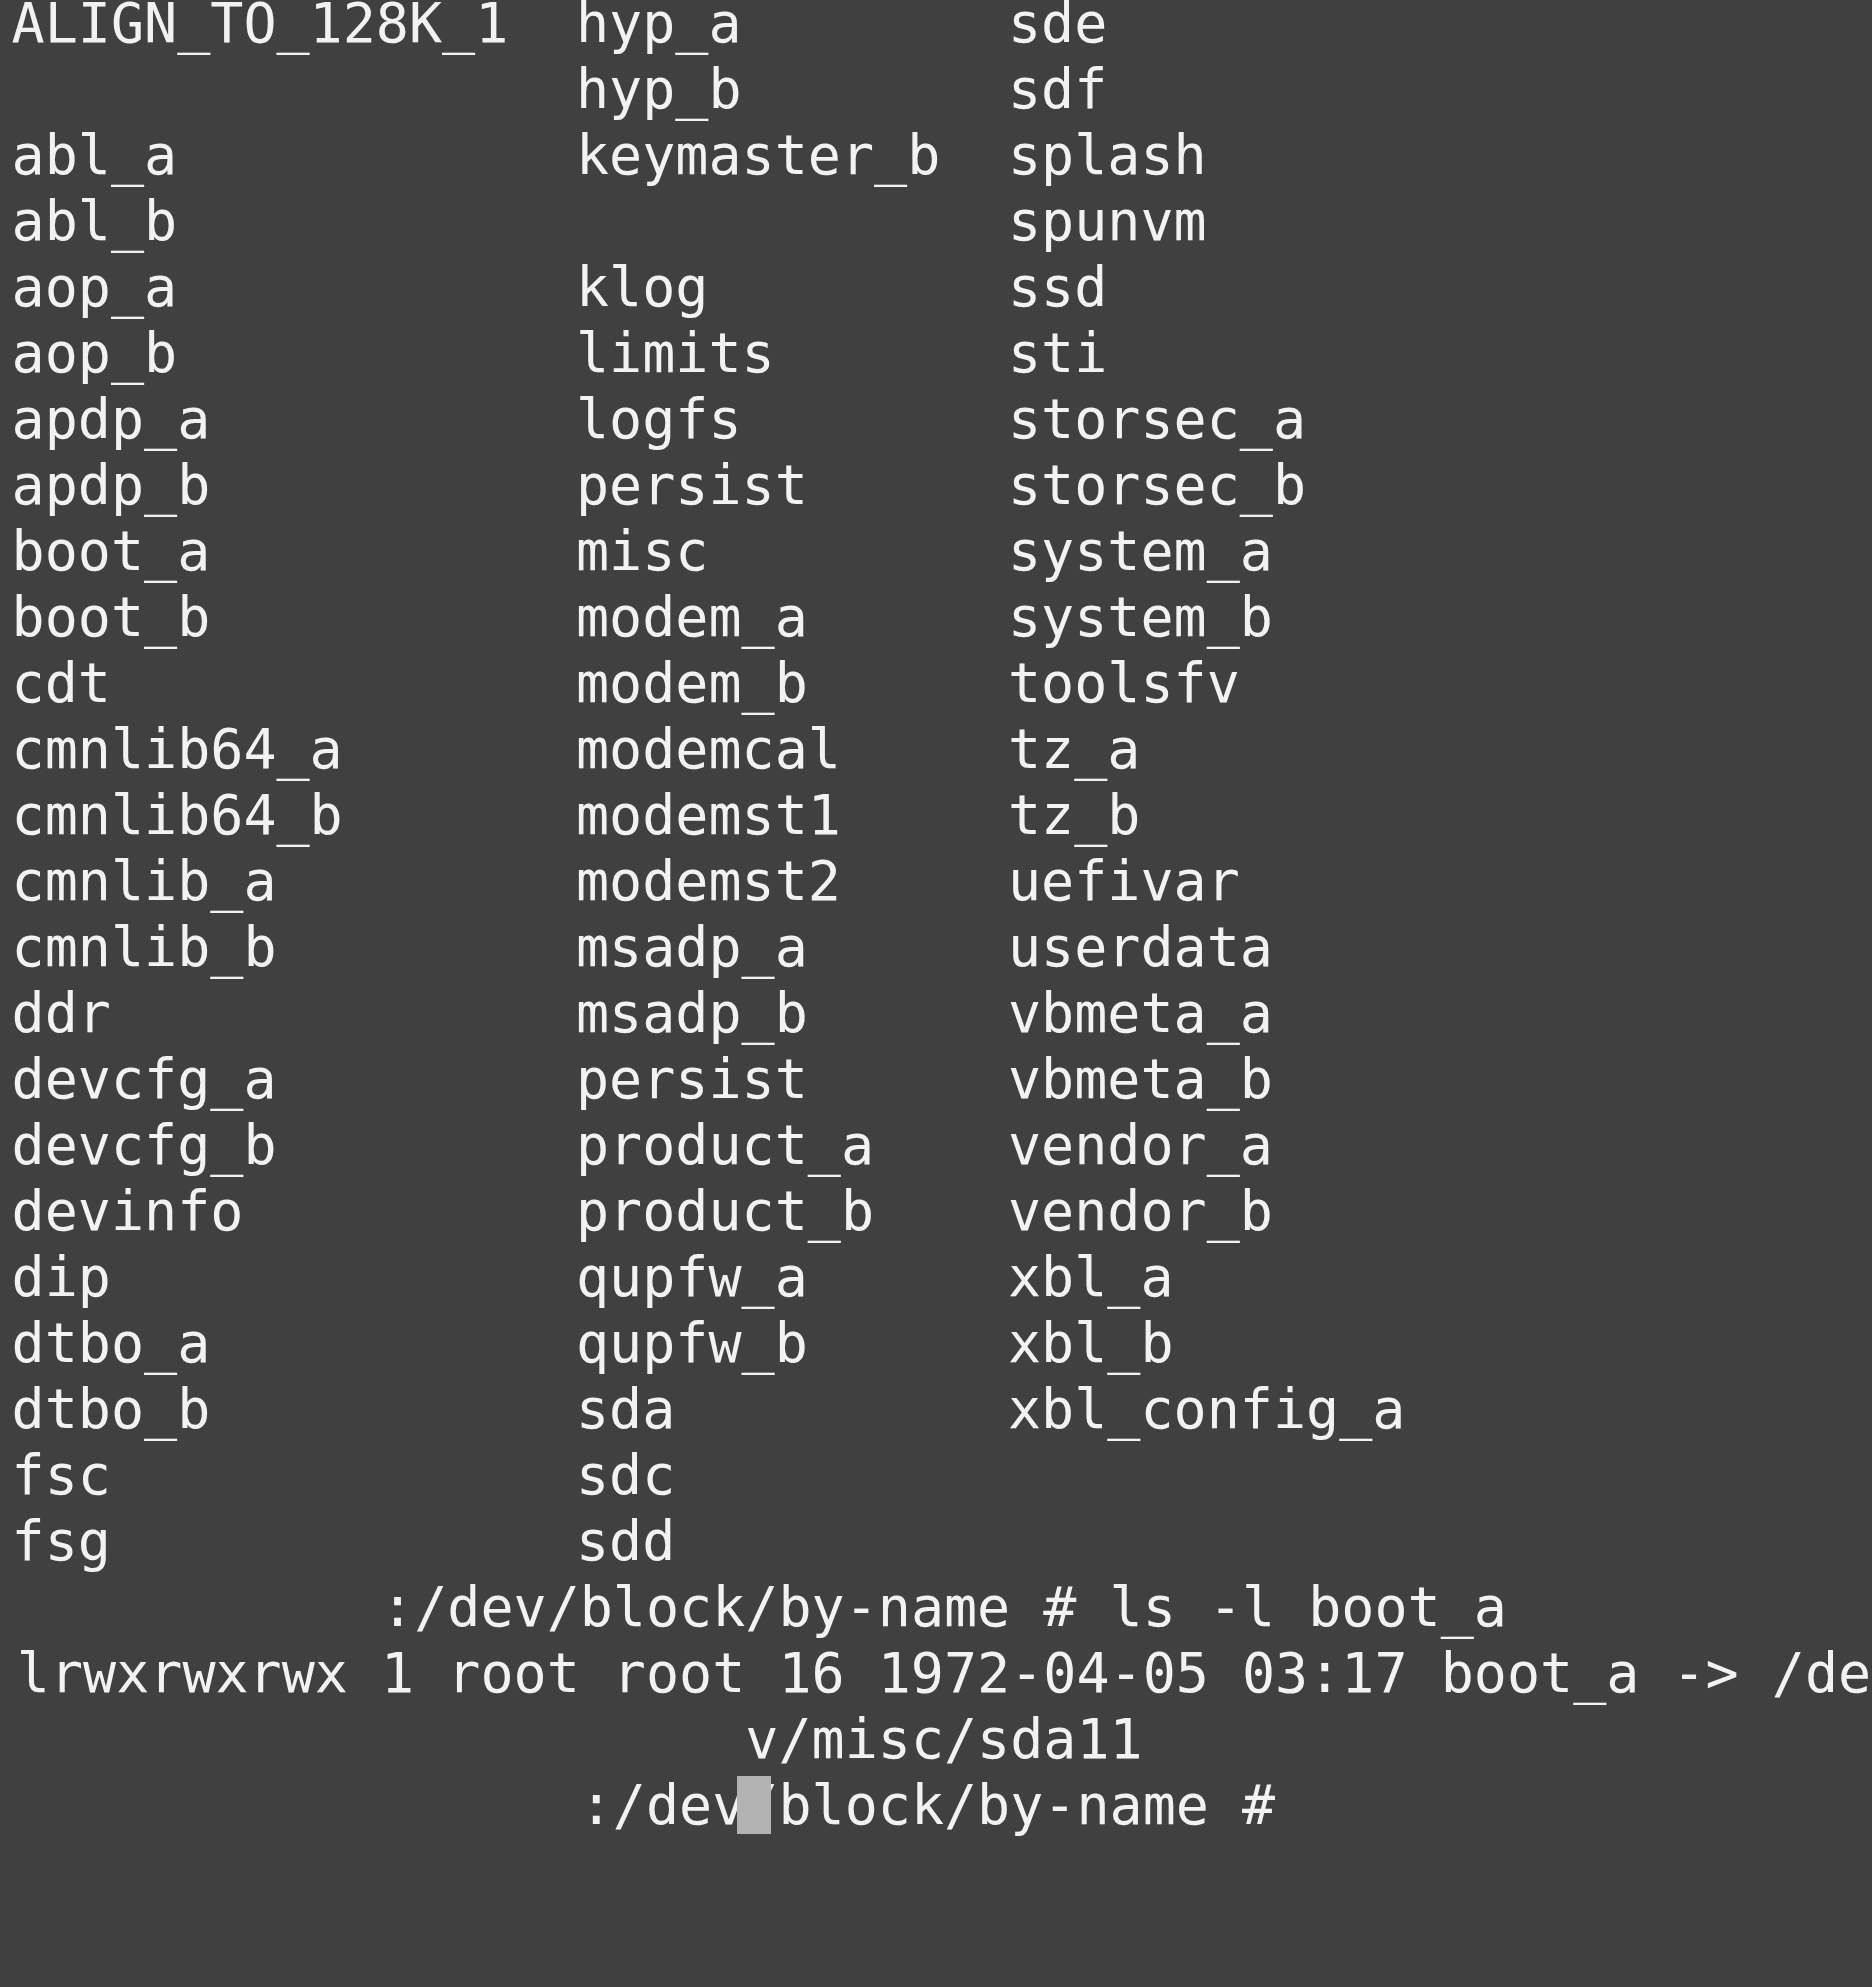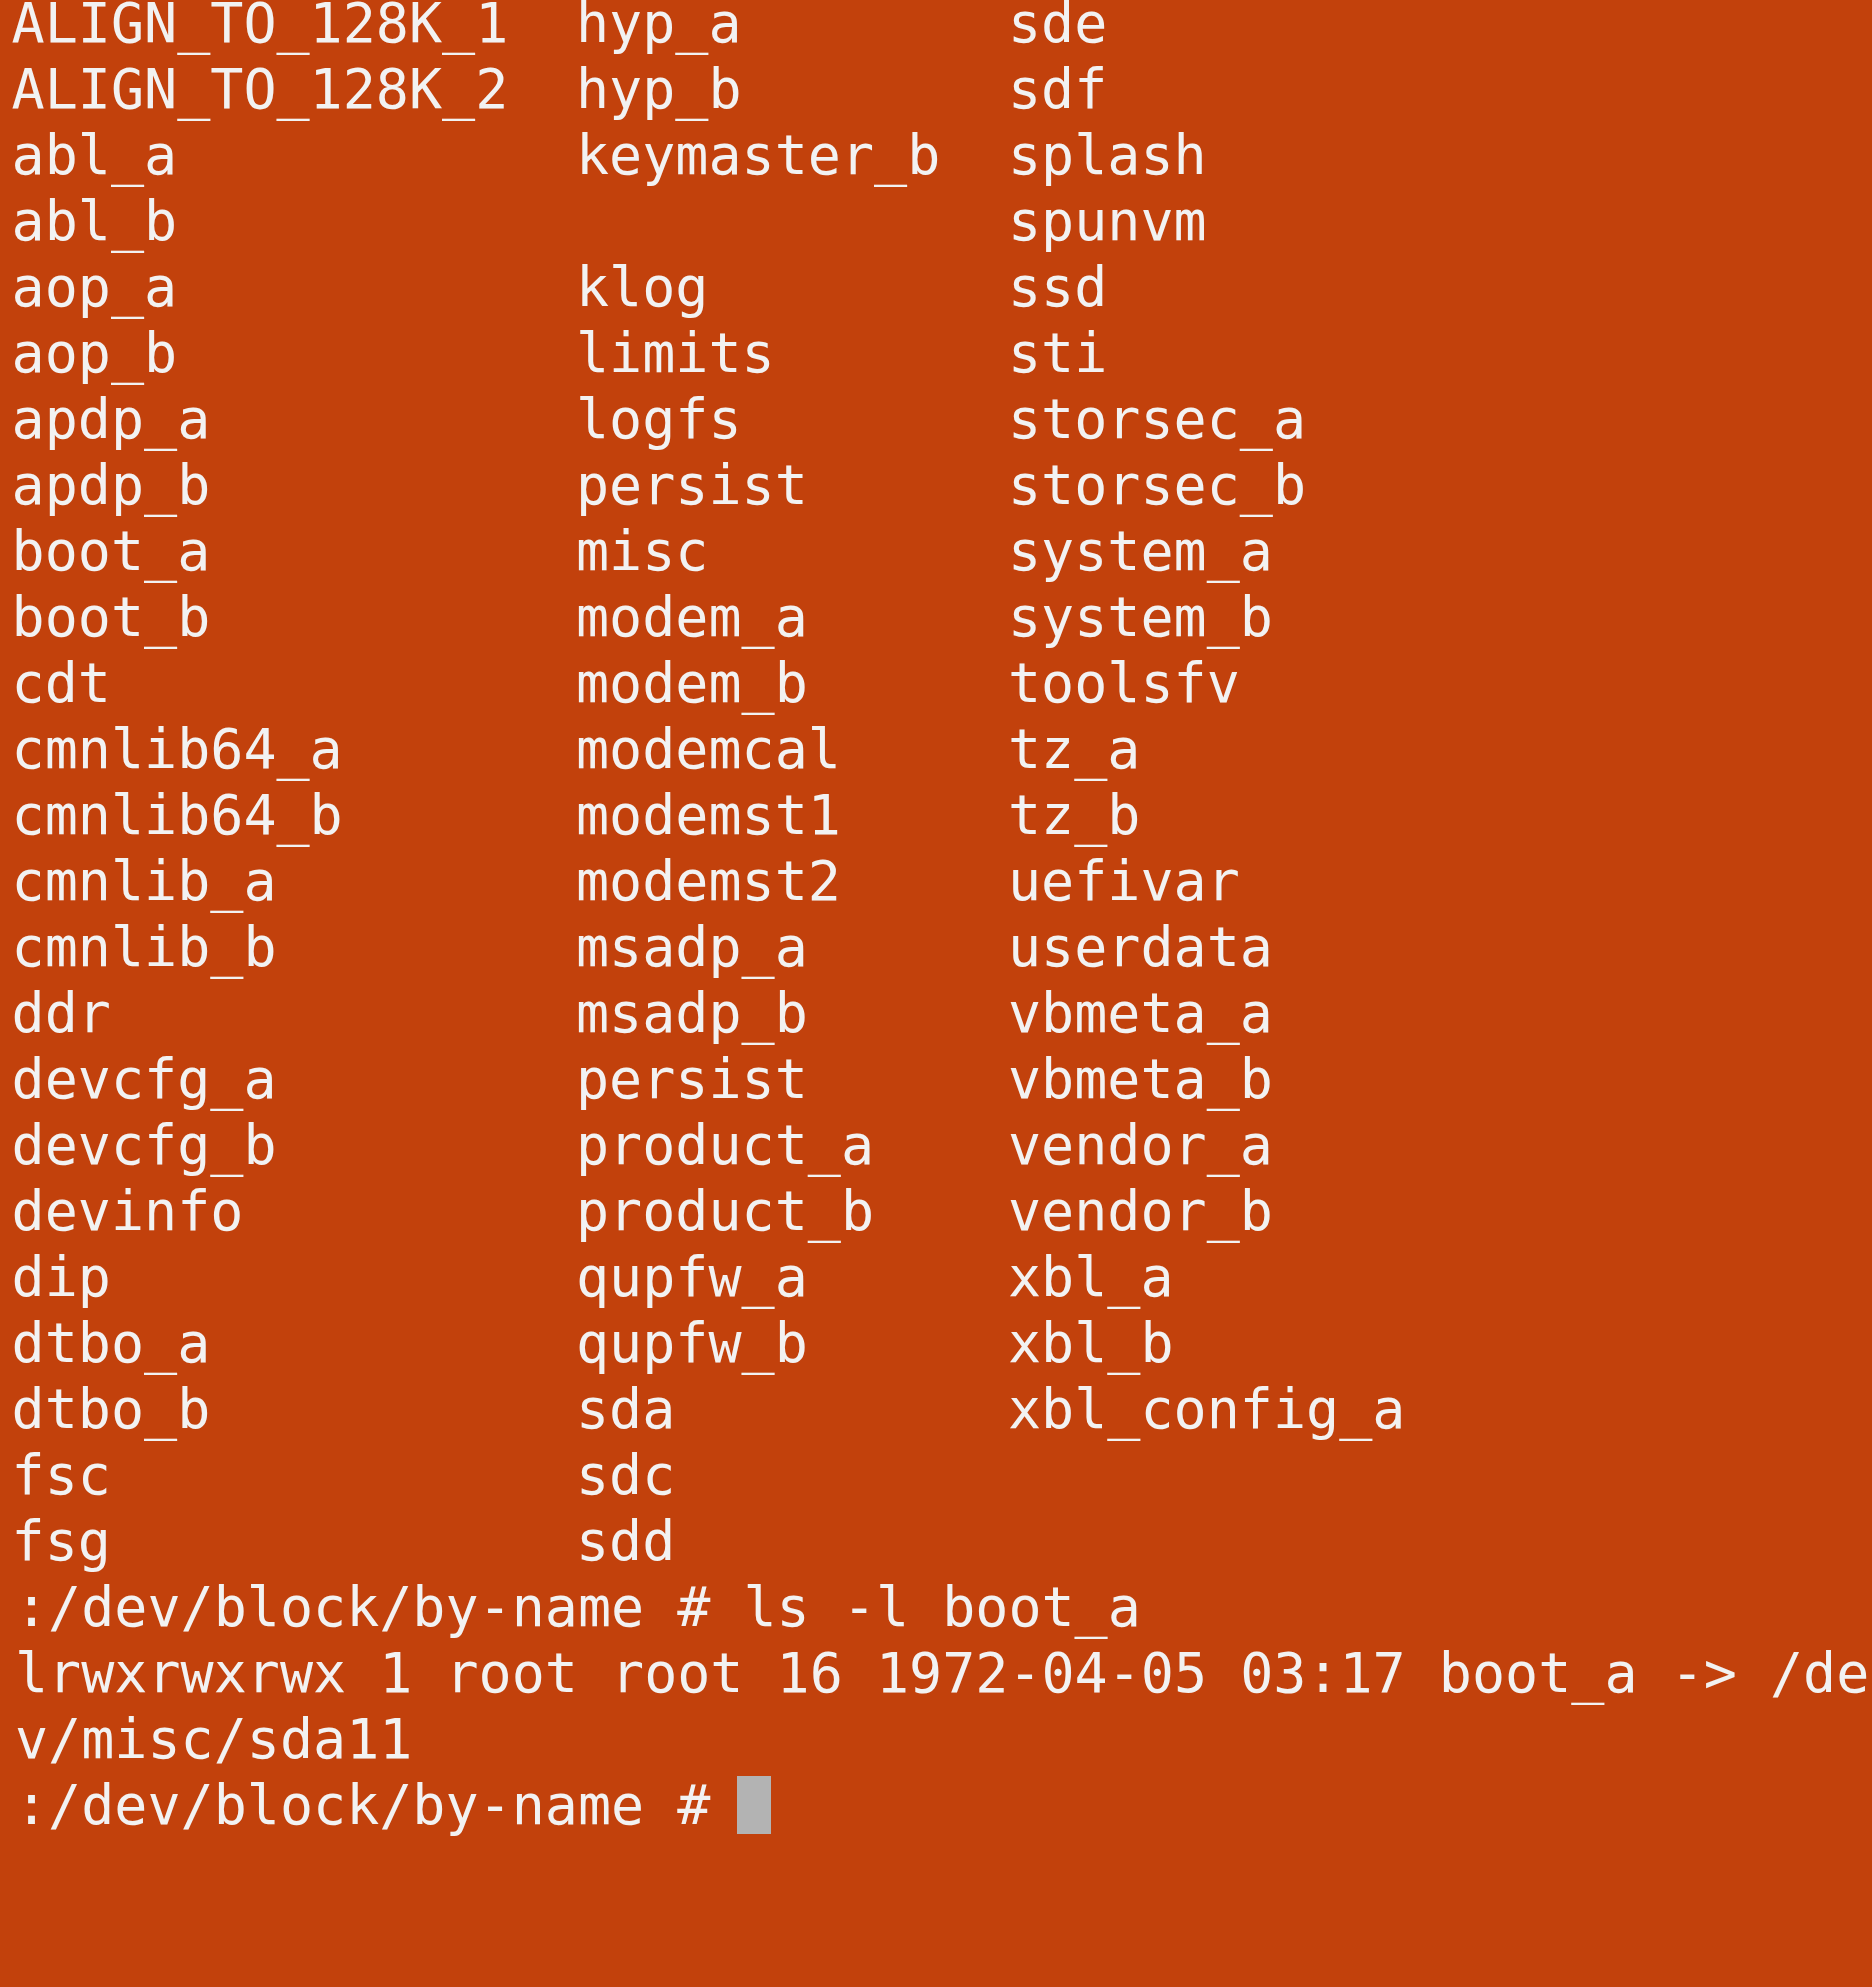--- a/index.html
+++ b/index.html
@@ -10,26 +10,27 @@
   body {
     width: 1873px;
     height: 1987px;
     overflow: hidden;
     font-family: "DejaVu Sans Mono", "Liberation Mono", monospace;
   }
   #terminal {
     position: relative;
     width: 1873px;
     height: 1987px;
-    background: #c2410c;
+    background: #404040;
     color: #f2f2f2;
     font-size: 55px;
     line-height: 66px;
     letter-spacing: 0px;
     overflow: hidden;
+    text-align: center;
   }
   .scroll {
     position: absolute;
     left: 0;
     top: -9.7px;
     width: 1873px;
   }
   .line {
     height: 66px;
     white-space: pre;
@@ -74,21 +75,20 @@
 
 <div id="terminal">
   <div class="scroll">
 
     <div class="ls-row">
       <span class="cell c1">ALIGN_TO_128K_1</span>
       <span class="cell c2">hyp_a</span>
       <span class="cell c3">sde</span>
     </div>
     <div class="ls-row">
-      <span class="cell c1">ALIGN_TO_128K_2</span>
       <span class="cell c2">hyp_b</span>
       <span class="cell c3">sdf</span>
     </div>
     <div class="ls-row">
       <span class="cell c1">abl_a</span>
       <span class="cell c2">keymaster_b</span>
       <span class="cell c3">splash</span>
     </div>
     <div class="ls-row">
       <span class="cell c1">abl_b</span>

